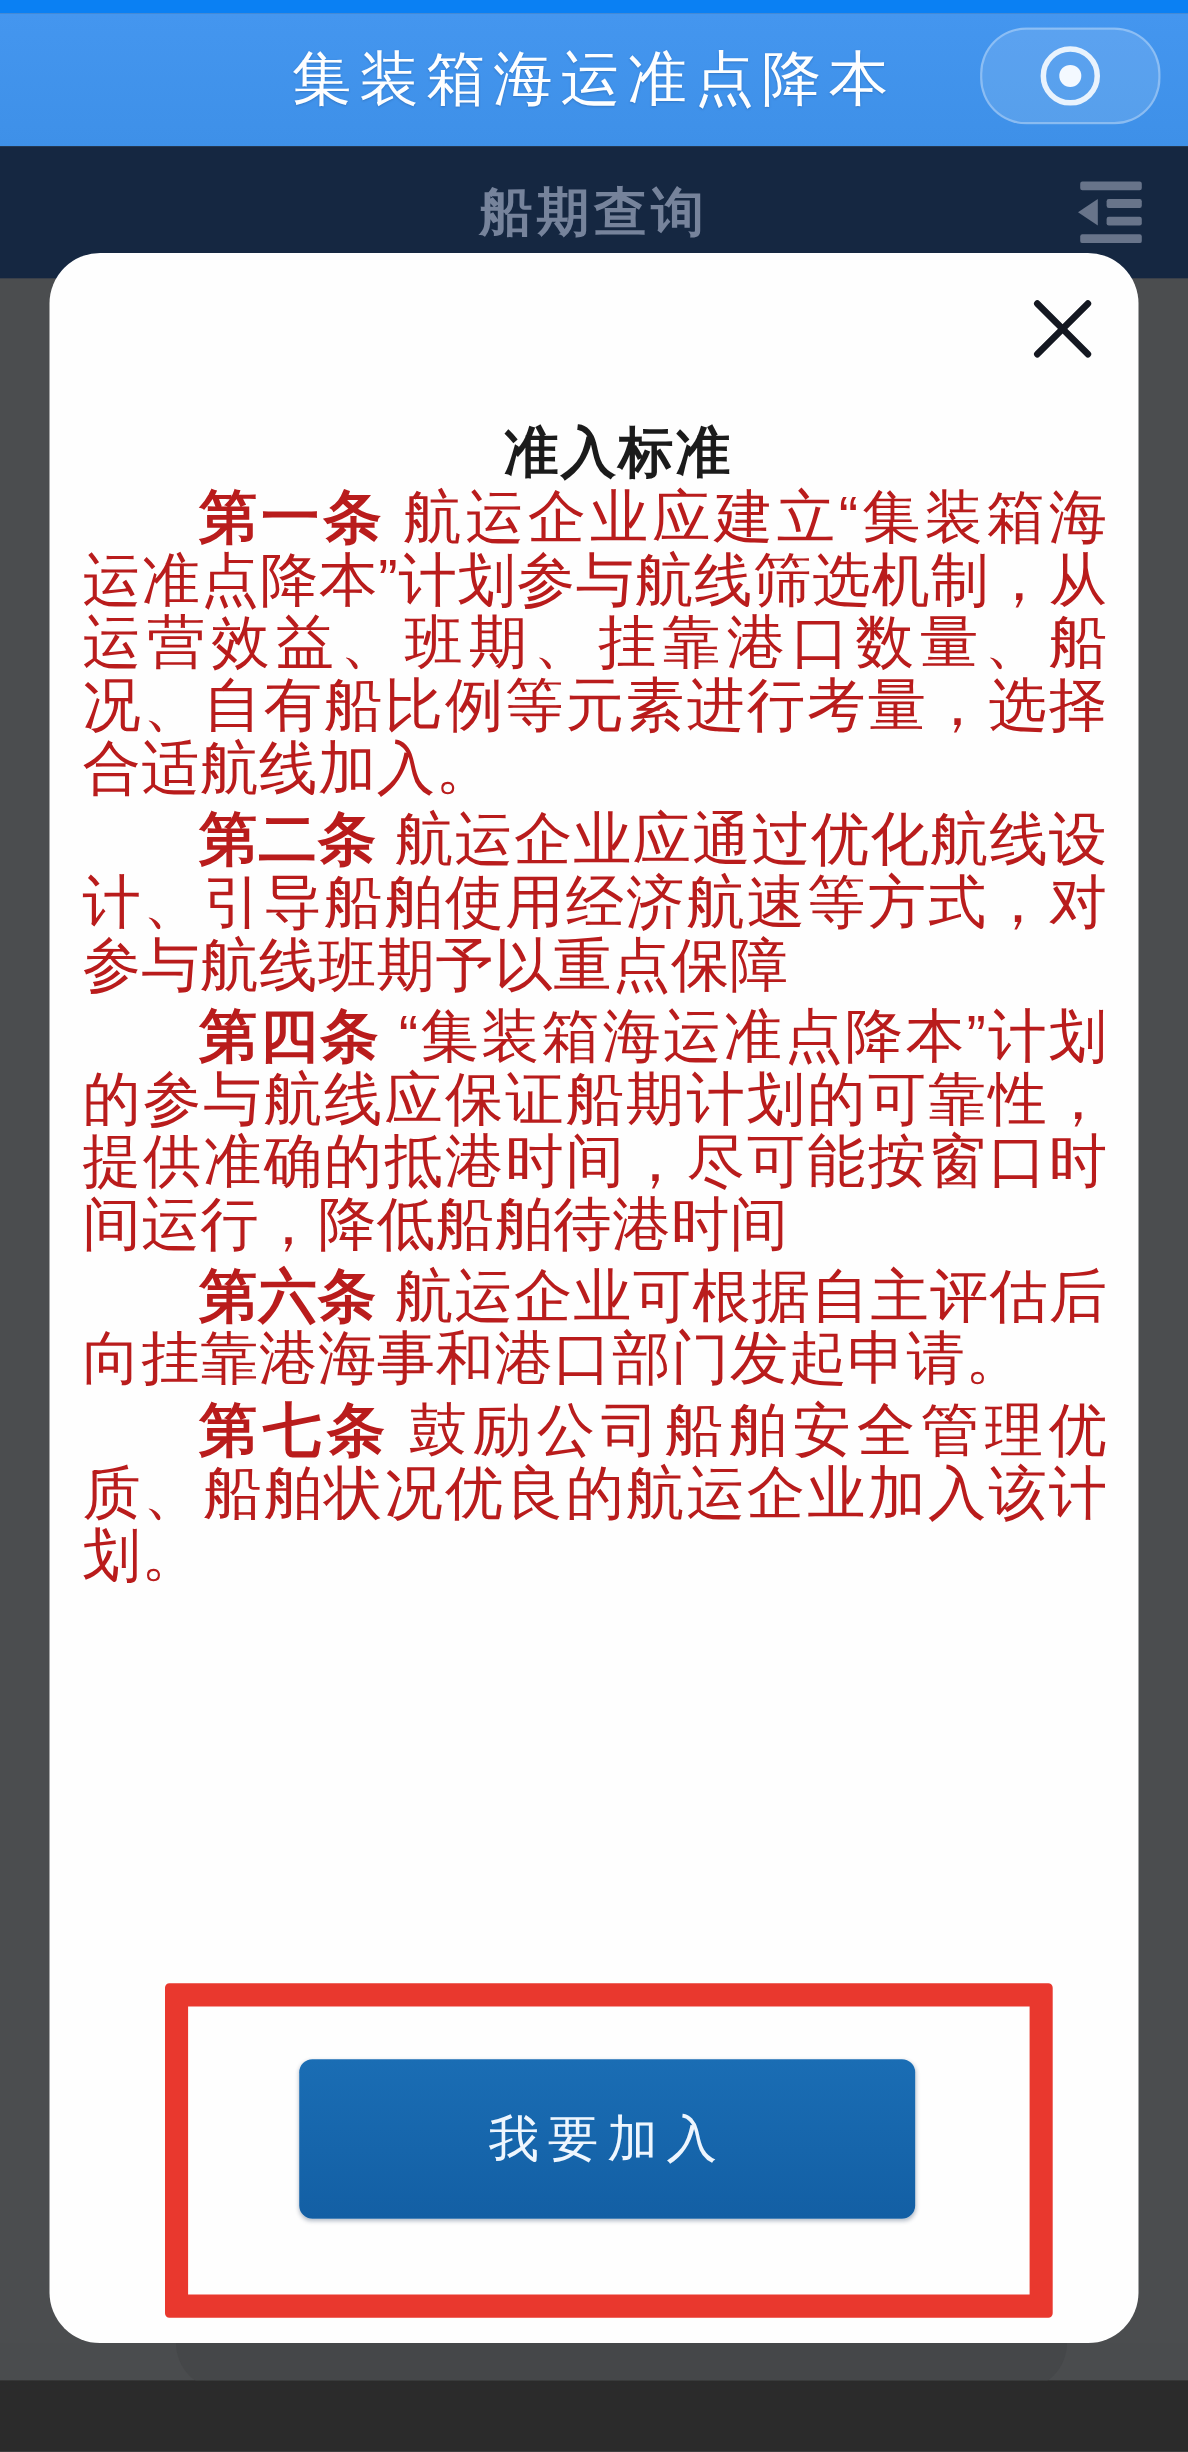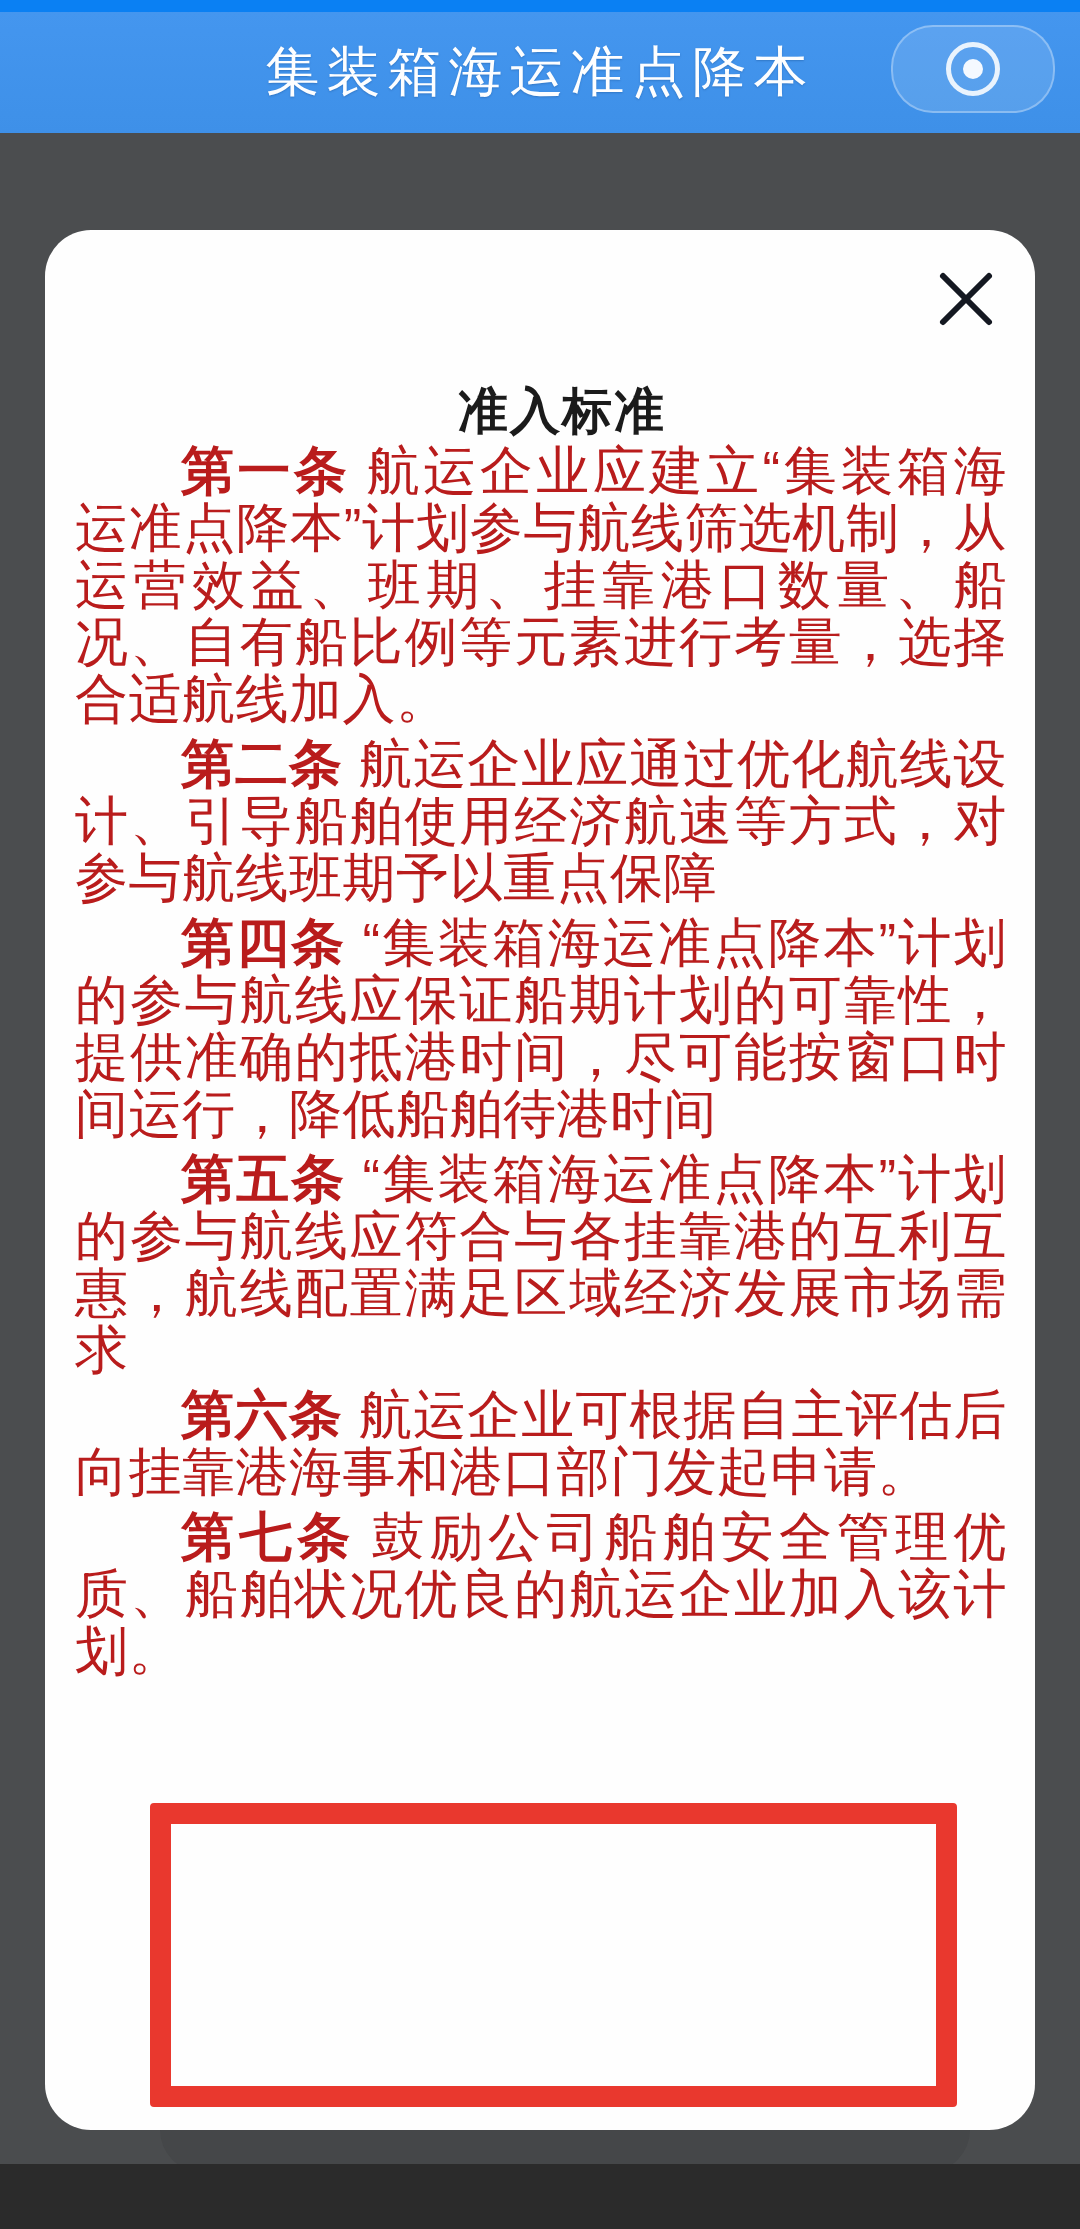--- a/index.html
+++ b/index.html
@@ -99,45 +99,57 @@
 
   <header class="appbar">
     <div class="appbar-title">集装箱海运准点降本</div>
     <div class="capsule">
       <span class="capsule-ring">
         <span class="capsule-dot"></span>
       </span>
     </div>
   </header>
 
+  <div class="subbar">
+    <div class="subbar-title">船期查询</div>
+    <div class="menu-icon">
+      <svg viewBox="0 0 66 60" width="66" height="60">
+        <rect x="6" y="2" width="56" height="8" rx="2" fill="#68748a"></rect>
+        <rect x="30" y="18" width="32" height="8" rx="2" fill="#68748a"></rect>
+        <rect x="30" y="34" width="32" height="8" rx="2" fill="#68748a"></rect>
+        <rect x="6" y="50" width="56" height="8" rx="2" fill="#68748a"></rect>
+        <polygon points="4,30 22,18 22,42" fill="#68748a"></polygon>
+      </svg>
+    </div>
+  </div>
 
   <section class="modal">
     <button class="close-btn" aria-label="close">
       <svg viewBox="0 0 58 58" width="58" height="58">
         <line x1="6" y1="6" x2="52" y2="52" stroke="#141821" stroke-width="6" stroke-linecap="round"></line>
         <line x1="52" y1="6" x2="6" y2="52" stroke="#141821" stroke-width="6" stroke-linecap="round"></line>
       </svg>
     </button>
 
     <h2 class="modal-title">准入标准</h2>
 
     <div class="clauses">
       <p class="clause"><span class="clause-label">第一条</span><span>航运企业应建立“集装箱海运准点降本”计划参与航线筛选机制，从运营效益、班期、挂靠港口数量、船况、自有船比例等元素进行考量，选择合适航线加入。</span></p>
       <p class="clause"><span class="clause-label">第二条</span><span>航运企业应通过优化航线设计、引导船舶使用经济航速等方式，对参与航线班期予以重点保障</span></p>
       <p class="clause"><span class="clause-label">第四条</span><span>“集装箱海运准点降本”计划的参与航线应保证船期计划的可靠性，提供准确的抵港时间，尽可能按窗口时间运行，降低船舶待港时间</span></p>
-      <p class="clause"><span class="clause-label">第五条</span><span>“集装箱海运准点降本”计划的参与航线应符合与各挂靠港的互利互惠，航线配置满足区域经济发展市场需求</span></p>
       <p class="clause"><span class="clause-label">第六条</span><span>航运企业可根据自主评估后向挂靠港海事和港口部门发起申请。</span></p>
       <p class="clause"><span class="clause-label">第七条</span><span>鼓励公司船舶安全管理优质、船舶状况优良的航运企业加入该计划。</span></p>
     </div>
   </section>
 
   <div class="footer-under"></div>
   <div class="footer-shadow"></div>
 
   <div class="red-box"></div>
+  <button class="join-btn">我要加入</button>
 
   <div class="watermark">
     <svg class="wechat-icon" viewBox="0 0 52 46">
       <ellipse cx="19" cy="17" rx="18" ry="15.5" fill="#8f9092"></ellipse>
       <polygon points="10,29 8,40 20,32" fill="#8f9092"></polygon>
       <circle cx="12.5" cy="13.5" r="2.6" fill="#4a4c4e"></circle>
       <circle cx="25.5" cy="13.5" r="2.6" fill="#4a4c4e"></circle>
       <ellipse cx="37" cy="29" rx="13.5" ry="11.5" fill="#8f9092"></ellipse>
       <polygon points="44,39 47,46 37,40.5" fill="#8f9092"></polygon>
       <circle cx="32.5" cy="26.5" r="2.1" fill="#4a4c4e"></circle>

